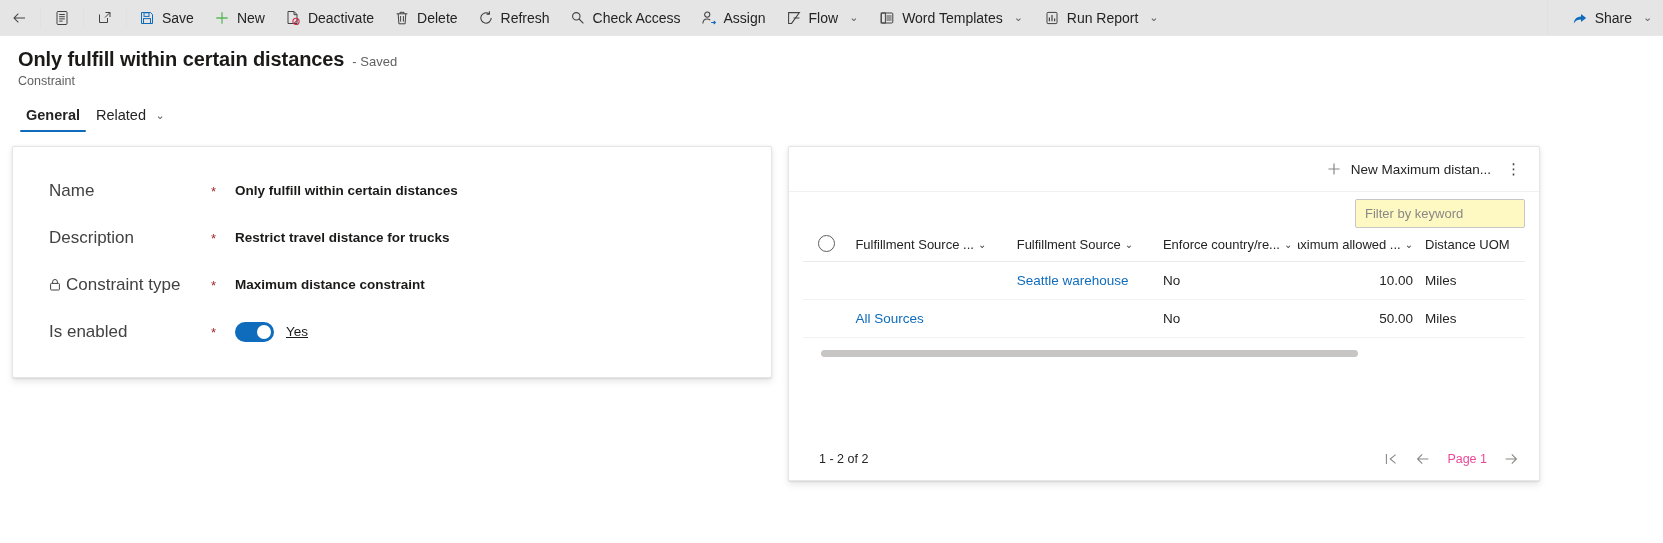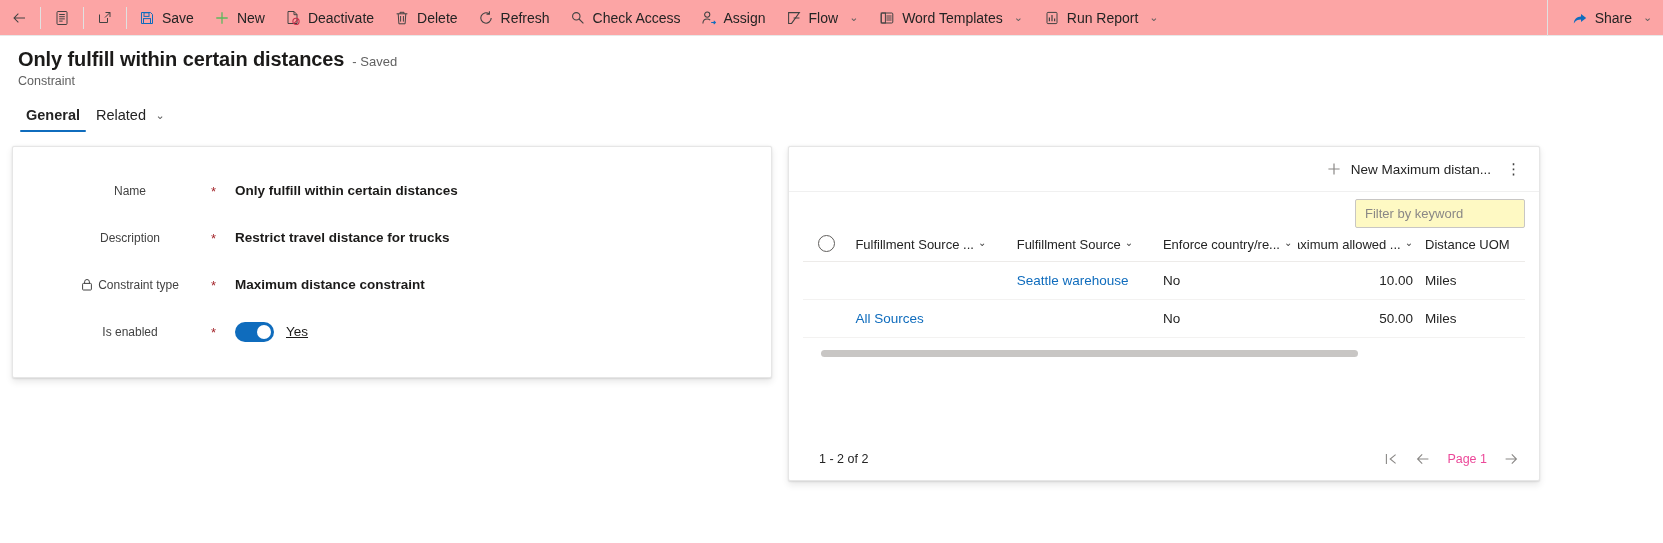--- a/index.html
+++ b/index.html
@@ -11,21 +11,21 @@
     color: #323130;
     overflow: hidden;
   }
 
   
   .cmdbar {
     height: 36px;
     display: flex;
     align-items: center;
     border-bottom: 1px solid #e8e8e8;
-    background: #fca5a5;
+    background: #e5e5e5;
     position: relative;
   }
   .cmd-group { display: flex; align-items: center; height: 36px; }
   .cmd-btn {
     display: flex; align-items: center; gap: 7px;
     height: 36px; padding: 0 10px;
     font-size: 14px; color: #242424;
     white-space: nowrap; cursor: default;
   }
   .cmd-btn.icon-only { padding: 0 11px; }
@@ -65,22 +65,22 @@
     background: #ffffff;
     border: 1px solid #e6e6e6;
     border-radius: 2px;
     box-shadow: 0 .6px 1.8px rgba(0,0,0,.10), 0 3.2px 7.2px rgba(0,0,0,.09);
   }
 
   
   .form-card { width: 760px; padding: 20px 0 22px 0; }
   .field-row { display: flex; align-items: center; height: 47px; padding: 0 0 0 36px; }
   .field-label {
-    width: 162px; flex: 0 0 162px; font-size: 12px; color: #424242;
-    display: flex; align-items: center; gap: 5px; justify-content: center;
+    width: 162px; flex: 0 0 162px; font-size: 17px; color: #424242;
+    display: flex; align-items: center; gap: 5px;
   }
   .req { width: 24px; flex: 0 0 24px; color: #a4262c; font-size: 13px; text-align: left; padding-top: 2px; }
   .field-value { font-size: 13.5px; color: #1b1a19; font-weight: bold; }
   .lock-ic { display: inline-flex; width: 12px; height: 13px; }
 
   .toggle-wrap { display: flex; align-items: center; gap: 12px; }
   .toggle {
     width: 39px; height: 20px; border-radius: 10px; background: #0f6cbd;
     position: relative; flex: 0 0 39px;
   }
@@ -113,21 +113,21 @@
     display: flex; align-items: center; padding: 0 9px;
     font-size: 13px; color: #8a8886; background: #fef9c3;
   }
 
   .grid-table { width: 100%; border-collapse: collapse; table-layout: fixed; }
   .grid-table th {
     font-weight: normal; font-size: 13px; color: #242424;
     text-align: left; padding: 0 6px 9px 6px; vertical-align: bottom;
     border-bottom: 1px solid #edebe9; white-space: nowrap; overflow: hidden;
   }
-  .th-inner { display: flex; gap: 4px; }
+  .th-inner { display: flex; align-items: center; gap: 4px; }
   .th-inner.num { justify-content: flex-end; }
   .th-chev { color: #424242; font-size: 10px; }
   .grid-table td {
     font-size: 13.5px; color: #242424; padding: 11px 6px;
     border-bottom: 1px solid #f3f2f1; white-space: nowrap; overflow: hidden;
   }
   td.num, .num { text-align: right; }
   .cell-link { color: #0f6cbd; cursor: default; }
   .sel-circle {
     width: 17px; height: 17px; border-radius: 50%; border: 1.3px solid #605e5c;

